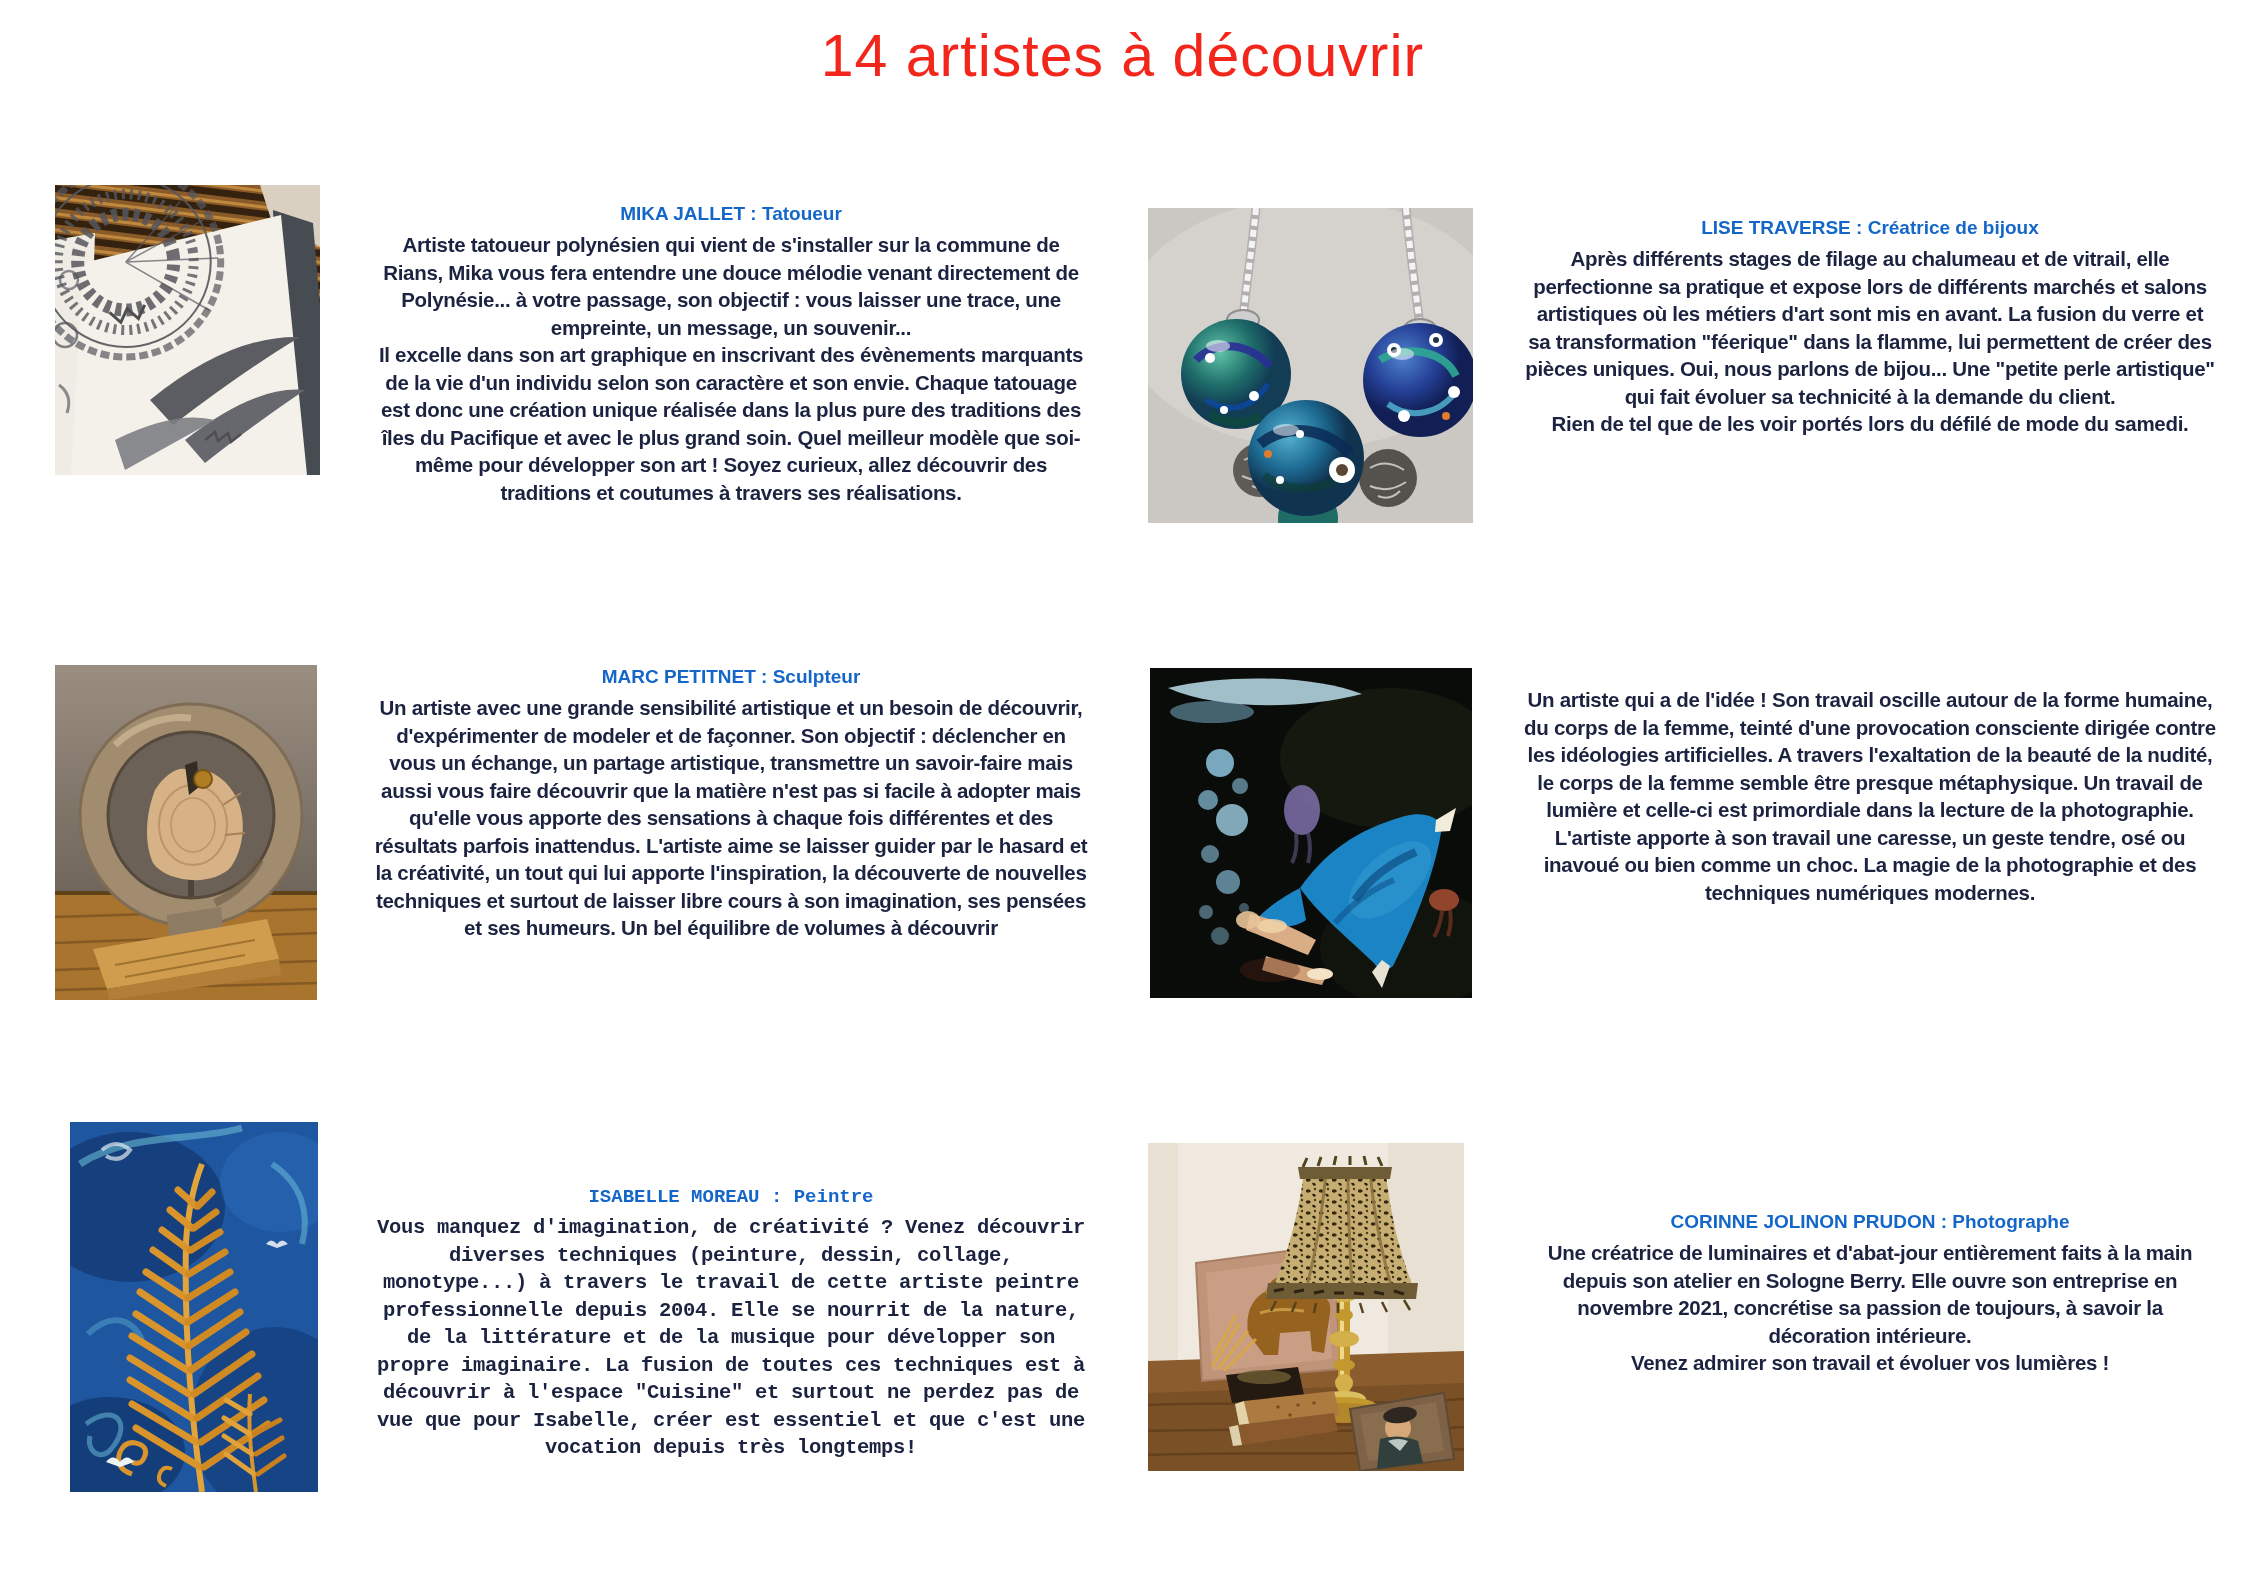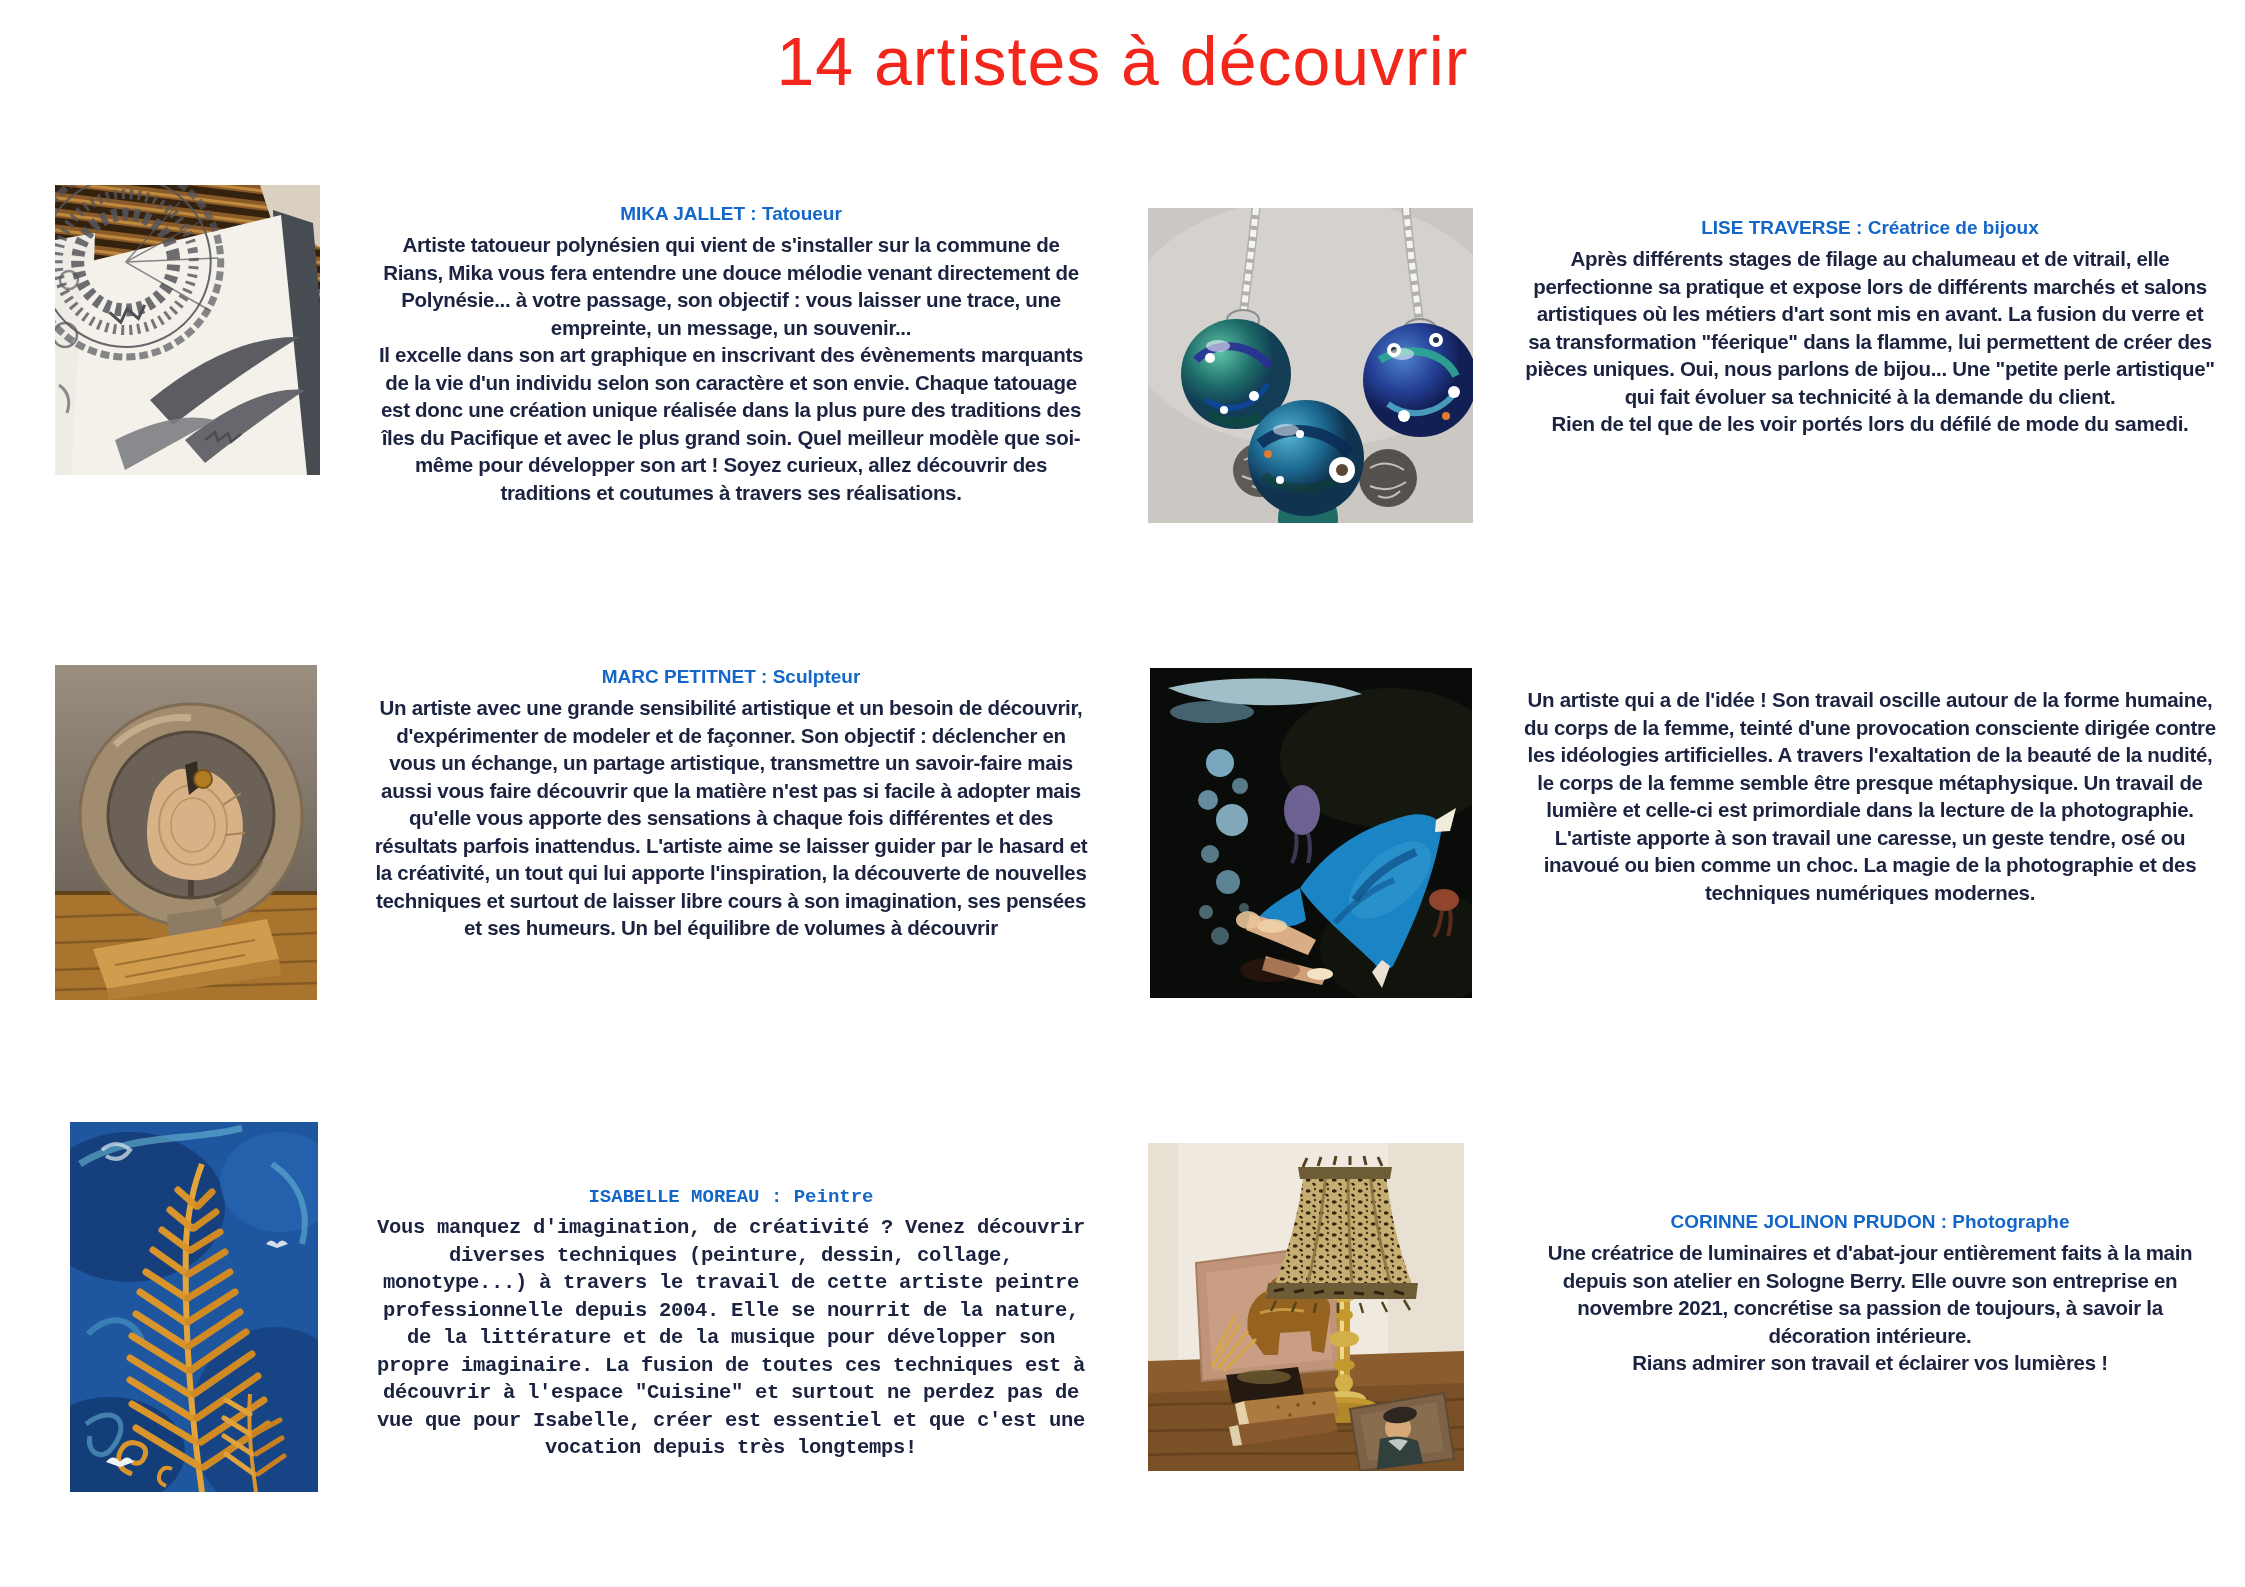--- a/index.html
+++ b/index.html
@@ -6,21 +6,21 @@
   .page{
     position:relative;
     width:2245px;height:1587px;
     background:#ffffff;
     font-family:"Liberation Sans", sans-serif;
     overflow:hidden;
   }
   .main-title{
     position:absolute;left:0;top:22px;width:100%;
     text-align:center;
-    font-size:68px;font-weight:400;letter-spacing:1px;
+    font-size:59px;font-weight:400;letter-spacing:1px;
     color:#f3261b;margin:0;
   }
   .photo{position:absolute;}
   .photo svg{display:block;width:100%;height:100%;}
   .text-block{position:absolute;text-align:center;}
   .artist-heading{
     color:#1467c8;font-weight:700;font-size:19px;line-height:28px;margin:0 0 3px 0;
   }
   .artist-body{
     color:#1c2340;font-weight:700;font-size:20.5px;line-height:27.5px;letter-spacing:-0.3px;
@@ -299,16 +299,16 @@
       <polygon points="212,272 288,259 296,308 220,318" fill="#8d7252" opacity="0.7"></polygon>
       <circle cx="250" cy="285" r="13" fill="#d7a878"></circle>
       <ellipse cx="252" cy="272" rx="17" ry="8" fill="#2e2721" transform="rotate(-8 252 272)"></ellipse>
       <path d="M232,296 q18,-6 38,2 l5,22 l-46,6 z" fill="#31403c"></path>
       <path d="M240,298 q10,-4 20,0 l-8,10 z" fill="#cfd8d2" opacity="0.9"></path>
     </svg>
   </div>
   <div class="text-block tb-right" style="top:1208px;">
     <div class="artist-heading">CORINNE JOLINON PRUDON : Photographe</div>
     <div class="artist-body">Une créatrice de luminaires et d'abat-jour entièrement faits à la main depuis son atelier en Sologne Berry. Elle ouvre son entreprise en novembre 2021, concrétise sa passion de toujours, à savoir la décoration intérieure.</div>
-    <div class="artist-body">Rians admirer son travail et éclairer vos lumières !</div>
+    <div class="artist-body">Venez admirer son travail et évoluer vos lumières !</div>
   </div>
 
 </div>
 
 </body></html>

